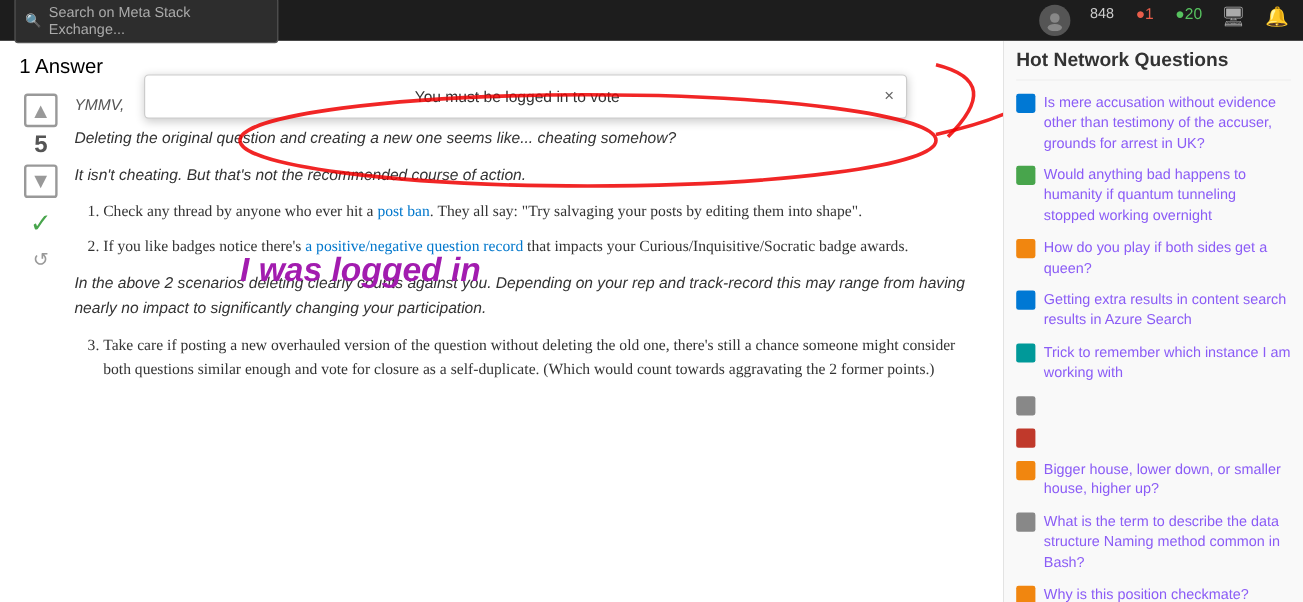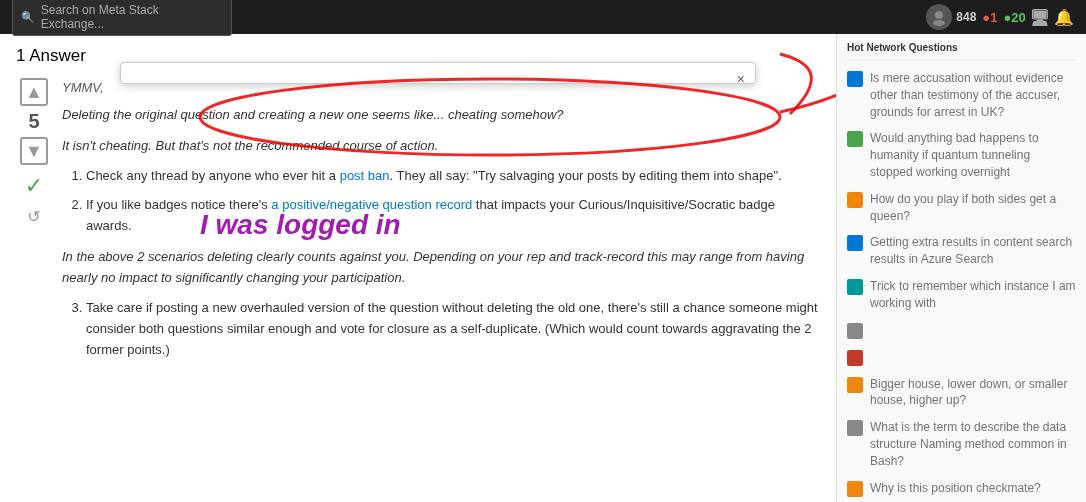--- a/index.html
+++ b/index.html
@@ -24,25 +24,24 @@
       padding: 4px 8px;
       width: 220px;
       display: flex;
       align-items: center;
       gap: 6px;
     }
     .search-icon-small { color: #aaa; font-size: 11px; }
     .nav-right {
       margin-left: auto;
       display: flex;
-      align-items: center;
-      gap: 4px;
+      align-items: flex-start;
+      gap: 16px;
       color: #ccc;
       font-size: 13px;
-      font-weight: bold;
     }
     .avatar-circle {
       width: 26px; height: 26px;
       border-radius: 50%;
       background: #555;
       display: flex; align-items: center; justify-content: center;
       color: #fff; font-size: 11px;
     }
     .rep-badge { color: #ccc; font-size: 12px; }
     .bullet-red { color: #e85d4a; margin-left: 2px; }
@@ -156,35 +155,35 @@
     }
 
     .answer-author {
       font-style: italic;
       color: #555;
       margin-bottom: 6px;
     }
 
     .answer-text p { margin-bottom: 10px; font-style: italic; }
     .answer-text ol { margin-left: 24px; margin-bottom: 10px; }
-    .answer-text li { margin-bottom: 8px; }
+    .answer-text li { margin-bottom: 8px; font-family: Liberation Serif, serif; }
 
     .link-blue { color: #0077cc; text-decoration: none; }
 
     
     .right-sidebar {
       width: 250px;
       border-left: 1px solid #ddd;
       padding: 8px 10px;
       overflow-y: auto;
       background: #f9f9f9;
     }
 
     .sidebar-title {
-      font-size: 10px;
+      font-size: 16px;
       font-weight: bold;
       color: #333;
       margin-bottom: 10px;
       padding-bottom: 6px;
       border-bottom: 1px solid #eee;
     }
 
     .hot-item {
       display: flex;
       align-items: flex-start;
@@ -194,21 +193,21 @@
 
     .site-icon {
       width: 16px; height: 16px;
       border-radius: 2px;
       flex-shrink: 0;
       margin-top: 1px;
     }
 
     .hot-item-text {
       font-size: 12px;
-      color: #737373;
+      color: #8b5cf6;
       line-height: 1.4;
       cursor: pointer;
     }
 
     
     .annotation-overlay {
       position: absolute;
       top: 0; left: 0;
       width: 100%; height: 100%;
       pointer-events: none;
@@ -236,20 +235,21 @@
     <span style="color:#aaa;font-size:16px;">🖥</span>
     <span style="color:#aaa;font-size:16px;">🔔</span>
   </div>
 </div>
 
 <div class="main-layout">
 
   <div class="left-content">
 
     <div class="toast-notification">
+      <span>You must be logged in to vote</span>
       <span class="toast-close">×</span>
     </div>
 
     <div class="annotation-text">I was logged in</div>
 
     <h2 class="answer-count">1 Answer</h2>
 
     <div class="answer-block">
 
       <div class="vote-column">

